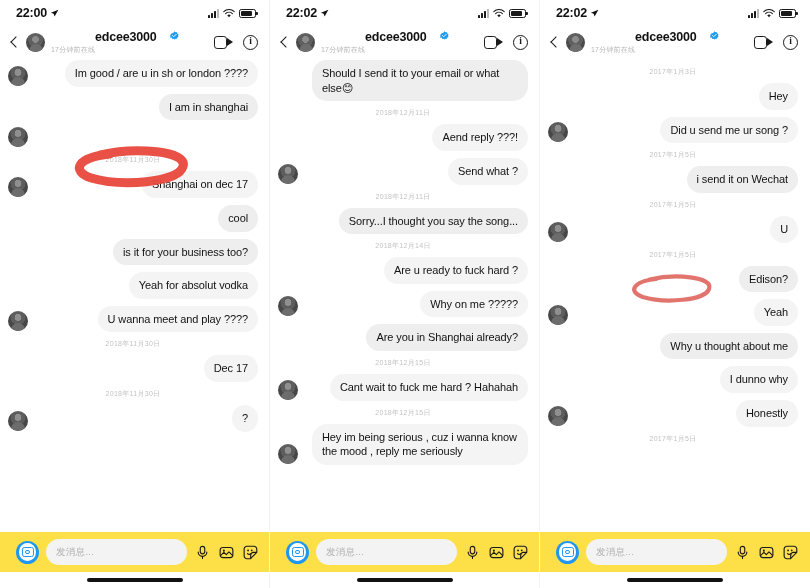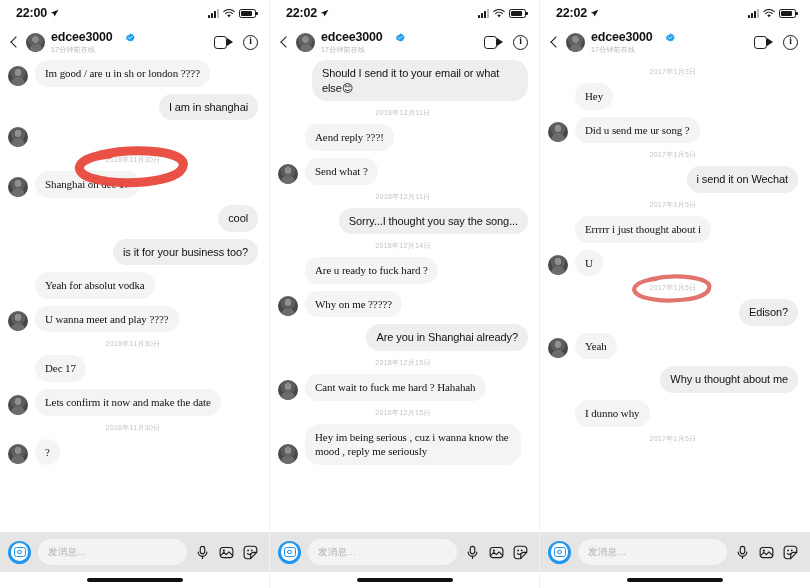--- a/index.html
+++ b/index.html
@@ -62,21 +62,21 @@
   .nav-avatar{
     width:19px;height:19px;flex:0 0 19px;border-radius:50%;
     background:radial-gradient(circle at 50% 34%, #8b8b8b 0 22%, #5f5f5f 23% 46%, #4a4a4a 47% 100%);
     margin-right:6px;position:relative;overflow:hidden;
   }
   .nav-avatar::after{
     content:"";position:absolute;left:50%;top:58%;transform:translateX(-50%);
     width:13px;height:10px;border-radius:6px 6px 0 0;background:#6e6e6e;
   }
   .nav-titlewrap{display:flex;flex-direction:column;justify-content:center;line-height:1.05;}
-  .nav-title-row{display:flex;align-items:center;gap:14px;}
+  .nav-title-row{display:flex;gap:14px;margin-left:44px;}
   .nav-username{font-size:12.5px;font-weight:700;color:#111;letter-spacing:-0.2px;}
   .verified{width:9px;height:9px;flex:0 0 9px;display:block;}
   .nav-sub{
     font-size:7px;color:#b6b6b6;margin-top:1.5px;
     filter:blur(0.55px);letter-spacing:.2px;
   }
   .nav-actions{margin-left:auto;display:flex;align-items:center;gap:10px;}
   .vidcam{width:19px;height:13px;position:relative;}
   .vidcam .body{position:absolute;left:0;top:0;width:13px;height:13px;border:1.5px solid #1a1a1a;border-radius:3.2px;box-sizing:border-box;}
   .vidcam .lens{position:absolute;right:0;top:2.6px;width:0;height:0;border-top:4px solid transparent;border-bottom:4px solid transparent;border-left:6px solid #1a1a1a;}
@@ -91,21 +91,21 @@
     flex:1 1 auto;position:relative;
     padding:2px 12px 0 8px;
     box-sizing:border-box;overflow:hidden;
   }
   .daystamp{
     text-align:center;font-size:7px;color:#c3c3c3;
     filter:blur(0.6px);letter-spacing:.3px;
     margin:7px 0 6px 0;user-select:none;
   }
   .row{display:flex;align-items:flex-end;margin-bottom:7px;}
-  .row.them{justify-content:flex-start;font-family:Liberation Serif, serif;}
+  .row.them{justify-content:space-between;}
   .row.me{justify-content:flex-end;}
   .bub-avatar{
     width:20px;height:20px;flex:0 0 20px;border-radius:50%;
     margin-right:7px;margin-bottom:1px;position:relative;overflow:hidden;
     background:radial-gradient(circle at 50% 32%, #8f8f8f 0 20%, #5d5d5d 21% 44%, #474747 45% 100%);
   }
   .bub-avatar::after{
     content:"";position:absolute;left:50%;top:56%;transform:translateX(-50%);
     width:14px;height:11px;border-radius:7px 7px 0 0;background:#6c6c6c;
   }
@@ -118,22 +118,22 @@
     color:#121212;letter-spacing:-0.1px;
     word-wrap:break-word;
   }
   .row.them .bubble{background:#f4f4f4;}
   .row.me .bubble{background:#eeeeee;}
 
   
   .composer{
     flex:0 0 40px;height:40px;
     display:flex;align-items:center;
-    padding:0 12px 0 8px;box-sizing:border-box;
-    background:#e5e5e5;
+    padding:0 12px 0 16px;box-sizing:border-box;
+    background:#fde047;
   }
   .cam-circle{
     width:23px;height:23px;flex:0 0 23px;border-radius:50%;
     background:#1f97f0;display:flex;align-items:center;justify-content:center;
     position:relative;
   }
   .cam-circle::after{
     content:"";position:absolute;inset:2.6px;border-radius:50%;
     background:#fff;
   }
@@ -248,24 +248,20 @@
         </div>
         <div class="row them">
           <div class="bub-avatar"></div>
           <div class="bubble">U wanna meet and play ????</div>
         </div>
         <div class="daystamp">2018年11月30日</div>
         <div class="row them">
           <div class="spacer-avatar"></div>
           <div class="bubble">Dec 17</div>
         </div>
-        <div class="row them">
-          <div class="bub-avatar"></div>
-          <div class="bubble">Lets confirm it now and make the date</div>
-        </div>
         <div class="daystamp">2018年11月30日</div>
         <div class="row them">
           <div class="bub-avatar"></div>
           <div class="bubble">?</div>
         </div>
       </div>
 
       <div class="composer">
         <span class="cam-circle">
           <span class="cam-glyph"></span>
@@ -483,41 +479,41 @@
         <div class="row them">
           <div class="bub-avatar"></div>
           <div class="bubble">Did u send me ur song ?</div>
         </div>
         <div class="daystamp">2017年1月5日</div>
         <div class="row me">
           <div class="bubble">i send it on Wechat</div>
         </div>
         <div class="daystamp">2017年1月5日</div>
         <div class="row them">
-          <div class="spacer-avatar"></div>
-          <div class="bubble">Errrrr i just thought about i</div>
-        </div>
-        <div class="row them">
           <div class="bub-avatar"></div>
           <div class="bubble">U</div>
         </div>
         <div class="daystamp">2017年1月5日</div>
         <div class="row me">
           <div class="bubble">Edison?</div>
         </div>
         <div class="row them">
           <div class="bub-avatar"></div>
           <div class="bubble">Yeah</div>
         </div>
         <div class="row me">
           <div class="bubble">Why u thought about me</div>
         </div>
         <div class="row them">
           <div class="spacer-avatar"></div>
           <div class="bubble">I dunno why</div>
+        </div>
+        <div class="row them">
+          <div class="bub-avatar"></div>
+          <div class="bubble">Honestly</div>
         </div>
         <div class="daystamp">2017年1月5日</div>
       </div>
 
       <div class="composer">
         <span class="cam-circle">
           <span class="cam-glyph"></span>
         </span>
         <div class="input-pill">
           <span class="input-placeholder">发消息...</span>

